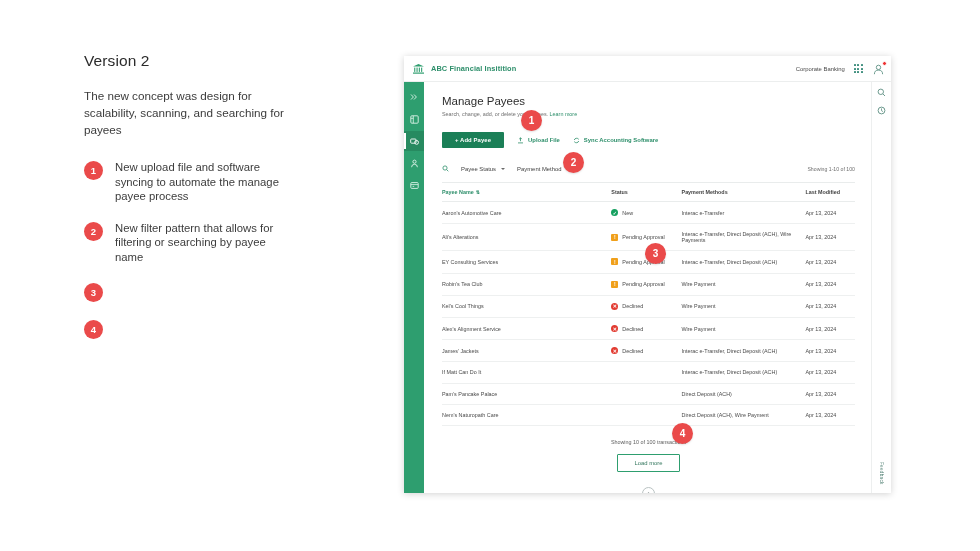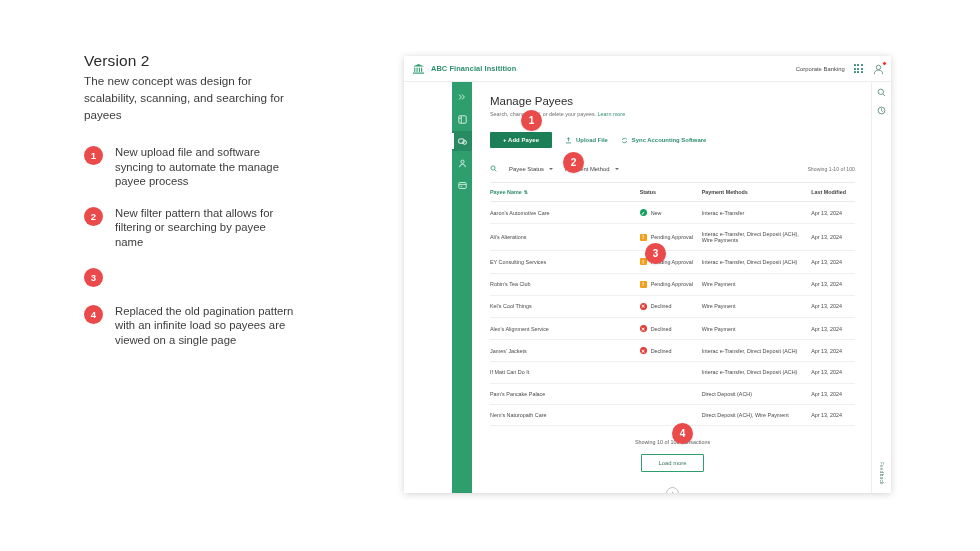--- a/index.html
+++ b/index.html
@@ -18,21 +18,21 @@
   }
   .main-title {
     font-size: 25px; color: #1f1f1f; font-weight: 400; margin-top: 21px;
     letter-spacing: -.3px;
   }
   .page-label {
     font-size: 9.5px; color: #17a673; margin-top: 12px; font-weight: 600;
     letter-spacing: .1px;
   }
   .intro {
-    font-size: 11.7px; color: #3c3c3c; line-height: 17px; margin-top: 2px;
+    font-size: 11.7px; color: #3c3c3c; line-height: 17px; margin-top: 17px;
     max-width: 200px;
   }
   .feature-list { margin-top: 22px; }
   .feature-item { display: flex; align-items: flex-start; margin-bottom: 17px; }
   .badge {
     flex: 0 0 auto; width: 19px; height: 19px; border-radius: 50%;
     background: #ea4a4a; color: #fff; font-size: 9.5px; font-weight: 700;
     display: flex; align-items: center; justify-content: center;
     margin-right: 12px; margin-top: 1px;
   }
@@ -56,21 +56,21 @@
   .header-right { margin-left: auto; display: flex; align-items: center; gap: 9px; }
   .corp-label { font-size: 5.9px; color: #4a4a4a; }
   .apps-grid { display: grid; grid-template-columns: repeat(3, 2px); gap: 1.6px; }
   .apps-grid i { width: 2px; height: 2px; background: #3e8e7e; border-radius: .5px; display:block; }
   .avatar-wrap { position: relative; width: 13px; height: 13px; }
   .avatar-badge {
     position: absolute; right: -2px; top: -1px; width: 5px; height: 5px;
     background: #e33; border-radius: 50%; border: .8px solid #fff;
   }
 
-  .app-body { flex: 1; display: flex; min-height: 0; padding-left: 48px; }
+  .app-body { flex: 1; display: flex; min-height: 0; }
 
   
   .sidebar {
     width: 20px; background: #2e9e6f; flex: 0 0 auto;
     display: flex; flex-direction: column; align-items: center; padding-top: 5px;
   }
   .side-btn {
     width: 20px; height: 20px; display: flex; align-items: center; justify-content: center;
     color: #eafaf2; margin-bottom: 2px; position: relative;
   }
@@ -182,21 +182,20 @@
       </div>
       <div class="feature-item">
         <div class="badge">2</div>
         <div class="feature-text">New filter pattern that allows for filtering or searching by payee name</div>
       </div>
       <div class="feature-item">
         <div class="badge">3</div>
       </div>
       <div class="feature-item">
         <div class="badge">4</div>
-        <div class="feature-text">Replaced the old pagination pattern with an infinite load so payees are viewed on a single page</div>
       </div>
     </div>
   </div>
 
   <div class="app-shot">
 
     <div class="app-header">
       <span class="bank-icon">
         <svg width="13" height="12" viewBox="0 0 13 12">
             <path d="M6.5 1 12 3.6H1z" fill="#2e9e6f"></path>

